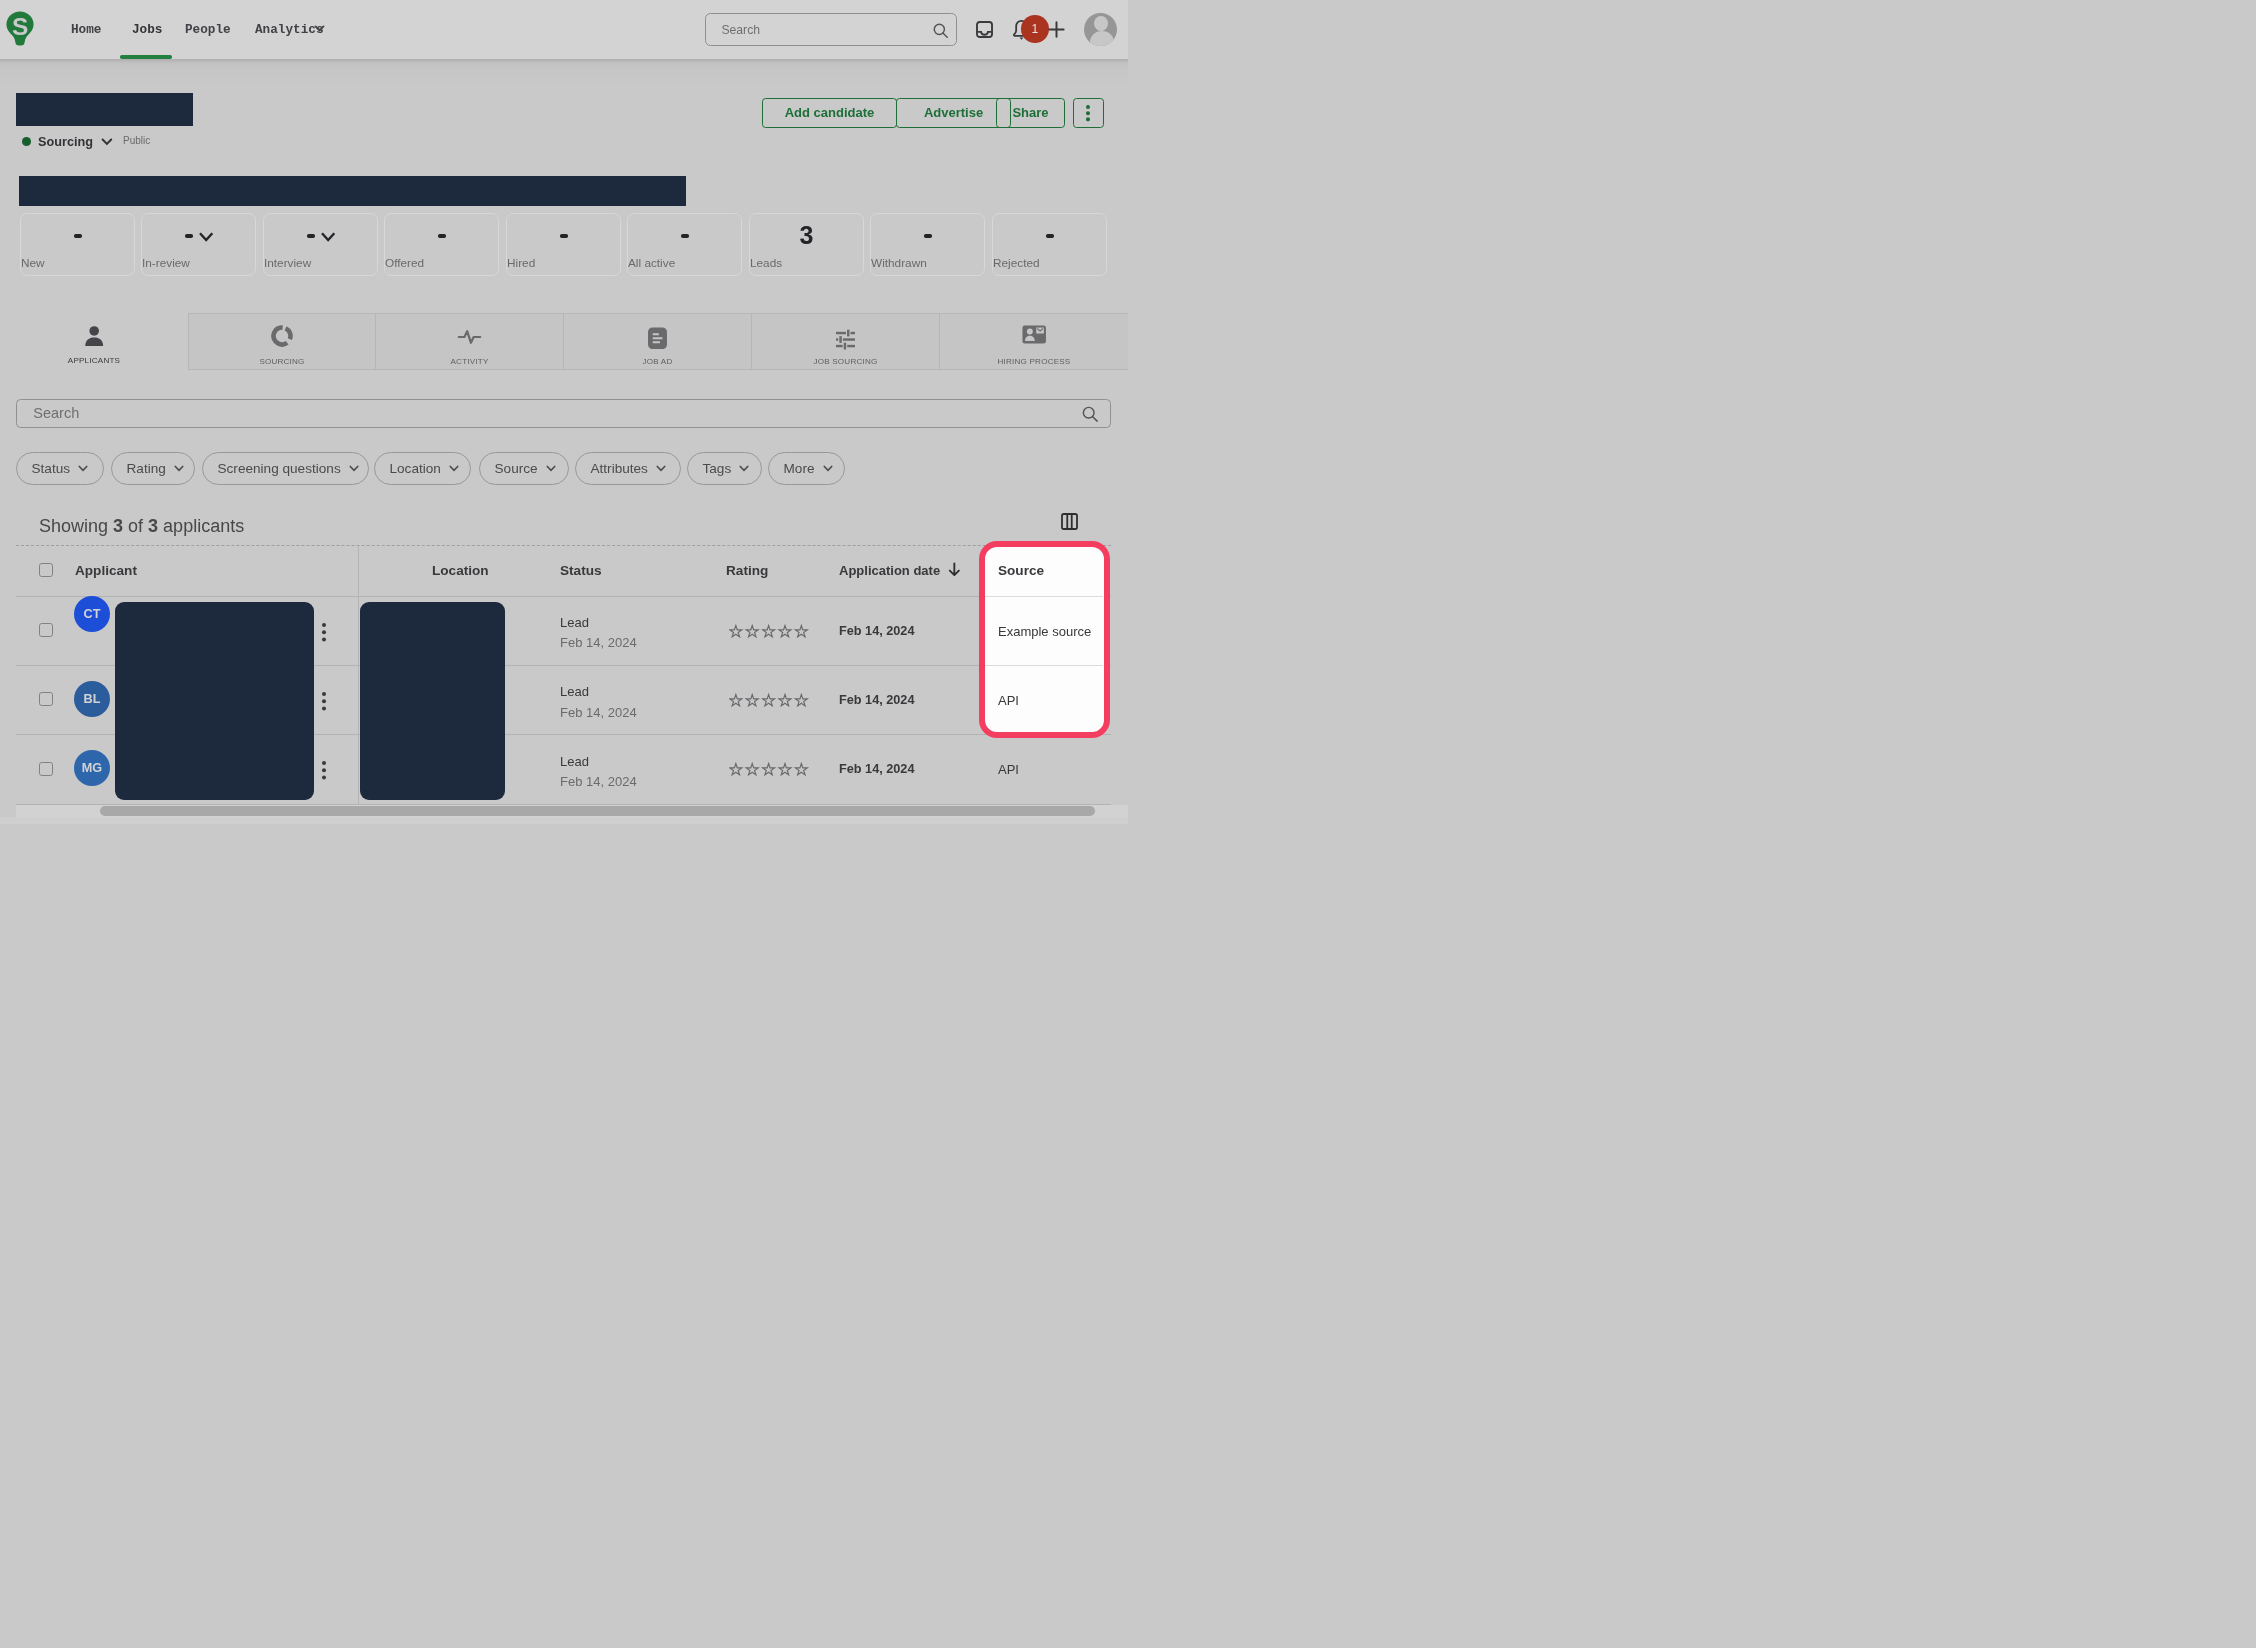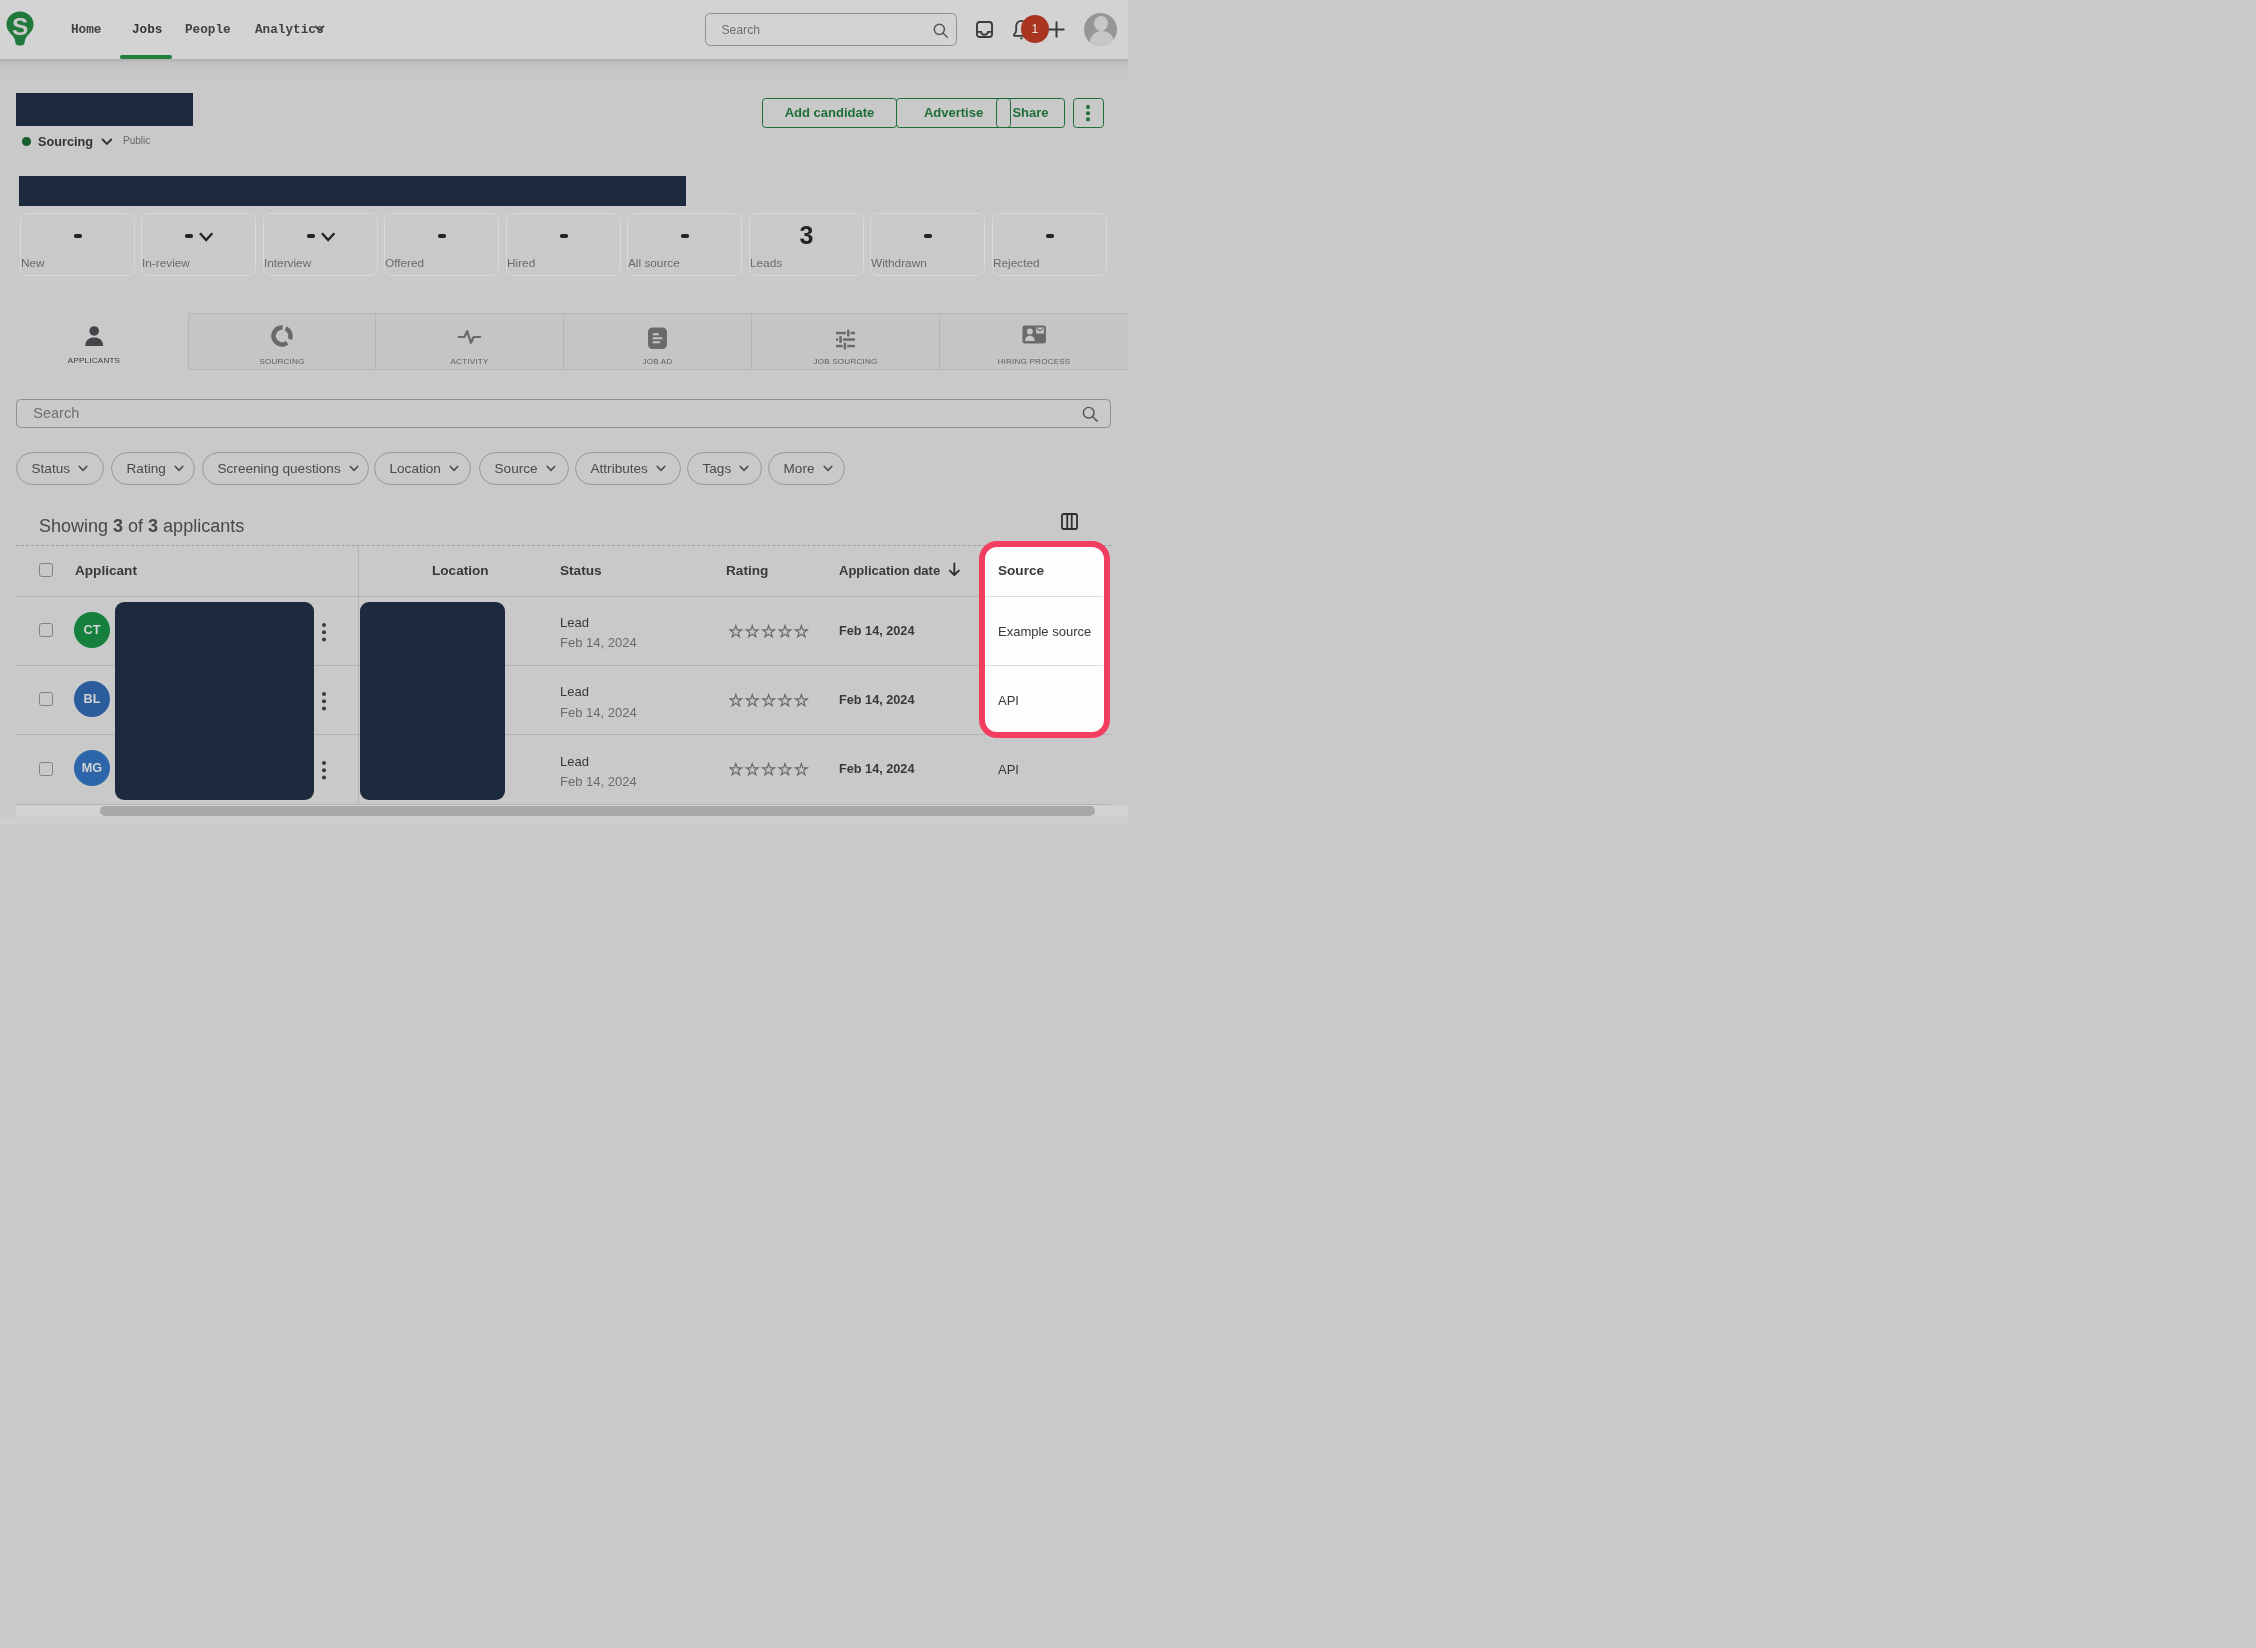--- a/index.html
+++ b/index.html
@@ -126,21 +126,21 @@
   <div class="card" style="left:384px">
     <div class="dash" style="left:53px"></div>
     <div class="lbl">Offered</div>
   </div>
   <div class="card" style="left:506px">
     <div class="dash" style="left:53px"></div>
     <div class="lbl">Hired</div>
   </div>
   <div class="card" style="left:627px">
     <div class="dash" style="left:53px"></div>
-    <div class="lbl">All source</div>
+    <div class="lbl">All active</div>
   </div>
   <div class="card" style="left:749px">
     <div class="card3">3</div>
     <div class="lbl">Leads</div>
   </div>
   <div class="card" style="left:870px">
     <div class="dash" style="left:53px"></div>
     <div class="lbl">Withdrawn</div>
   </div>
   <div class="card" style="left:992px">
@@ -261,21 +261,21 @@
   <div class="hdrcell" style="left:839px;font-size:13px">Application date</div>
   <svg class="abs" style="left:948px;top:562px" width="12.7" height="15.4" viewBox="0 0 14 17">
     <path d="M7 1.5 V14 M2 9.5 L7 14.5 L12 9.5" fill="none" stroke="#2f2e31" stroke-width="2.1" stroke-linecap="round" stroke-linejoin="round"></path>
   </svg>
   <div class="rowline" style="top:596px"></div>
   <div class="rowline" style="top:665px"></div>
   <div class="rowline" style="top:734px"></div>
   <div class="rowline" style="top:804px"></div>
 
   <div class="chk" style="top:623px"></div>
-  <div class="avatar" style="top:612px;background:#15803d">CT</div>
+  <div class="avatar" style="top:596px;background:#1d4ed8">CT</div>
   <div class="kebab" style="top:623px"></div>
   <div class="lead" style="top:615px">Lead</div>
   <div class="leaddate" style="top:635px">Feb 14, 2024</div>
   <svg class="abs" style="left:729px;top:624px" width="81" height="15.4" viewBox="0 0 90 17">
     <g class="star">
       <path d="M7.60 1.60 L9.19 6.42 L14.26 6.44 L10.17 9.43 L11.71 14.26 L7.60 11.30 L3.49 14.26 L5.03 9.43 L0.94 6.44 L6.01 6.42 Z"></path>
       <path transform="translate(18.2 0)" d="M7.60 1.60 L9.19 6.42 L14.26 6.44 L10.17 9.43 L11.71 14.26 L7.60 11.30 L3.49 14.26 L5.03 9.43 L0.94 6.44 L6.01 6.42 Z"></path>
       <path transform="translate(36.4 0)" d="M7.60 1.60 L9.19 6.42 L14.26 6.44 L10.17 9.43 L11.71 14.26 L7.60 11.30 L3.49 14.26 L5.03 9.43 L0.94 6.44 L6.01 6.42 Z"></path>
       <path transform="translate(54.6 0)" d="M7.60 1.60 L9.19 6.42 L14.26 6.44 L10.17 9.43 L11.71 14.26 L7.60 11.30 L3.49 14.26 L5.03 9.43 L0.94 6.44 L6.01 6.42 Z"></path>
       <path transform="translate(72.8 0)" d="M7.60 1.60 L9.19 6.42 L14.26 6.44 L10.17 9.43 L11.71 14.26 L7.60 11.30 L3.49 14.26 L5.03 9.43 L0.94 6.44 L6.01 6.42 Z"></path>

